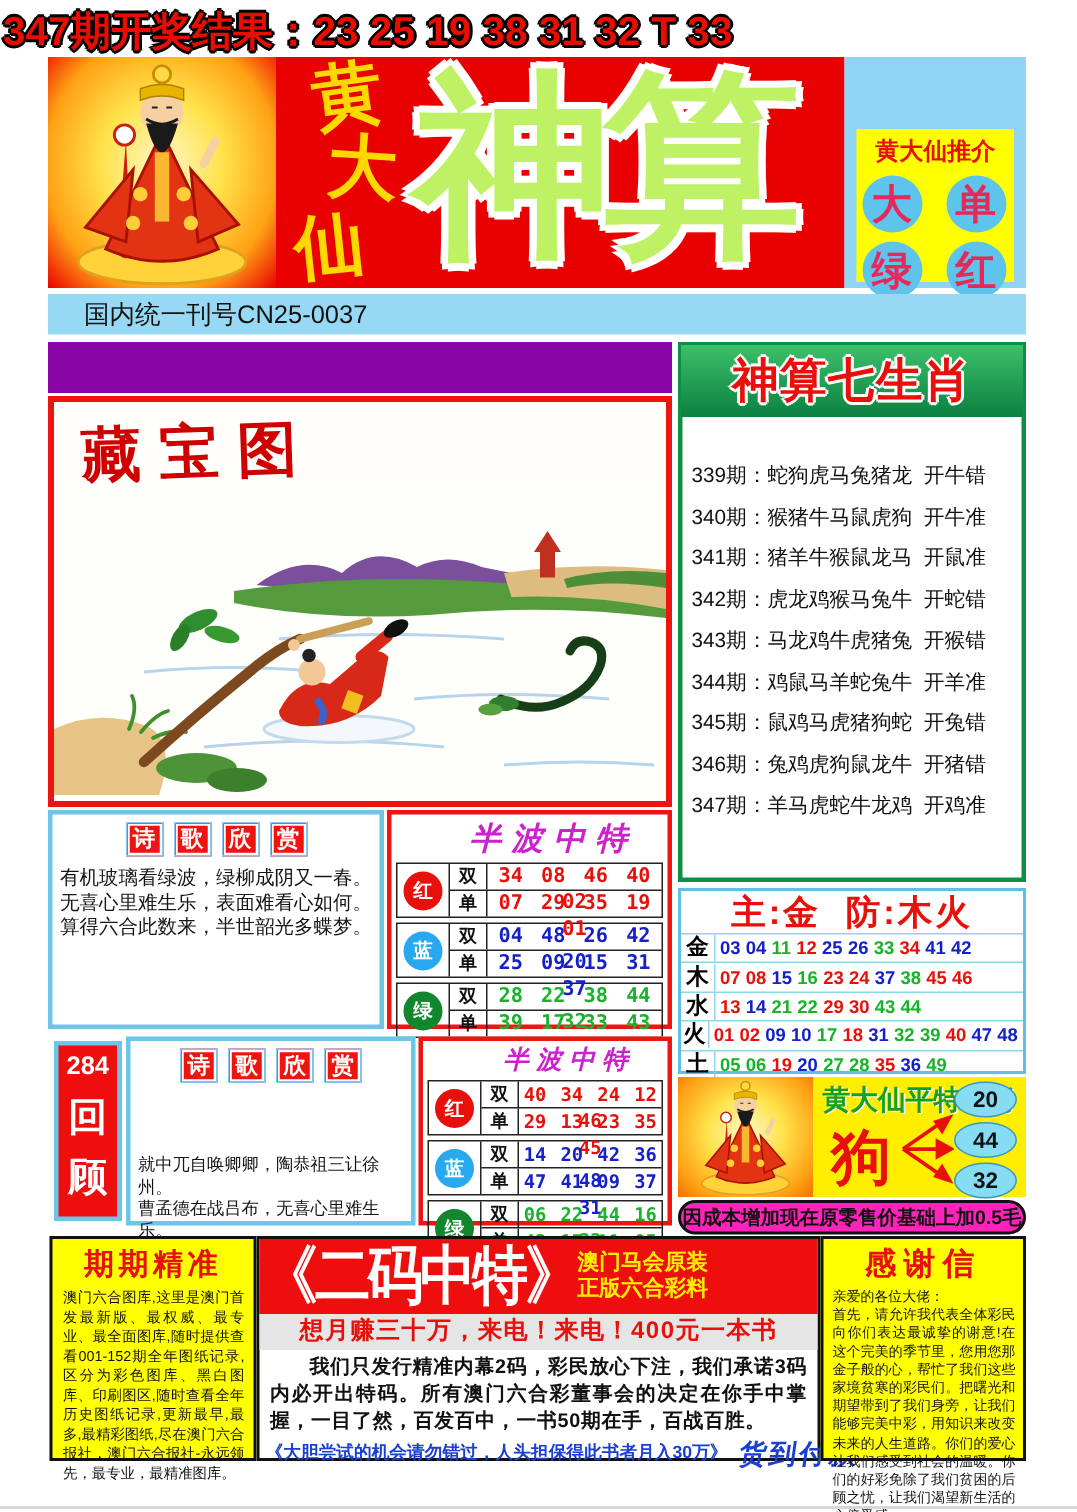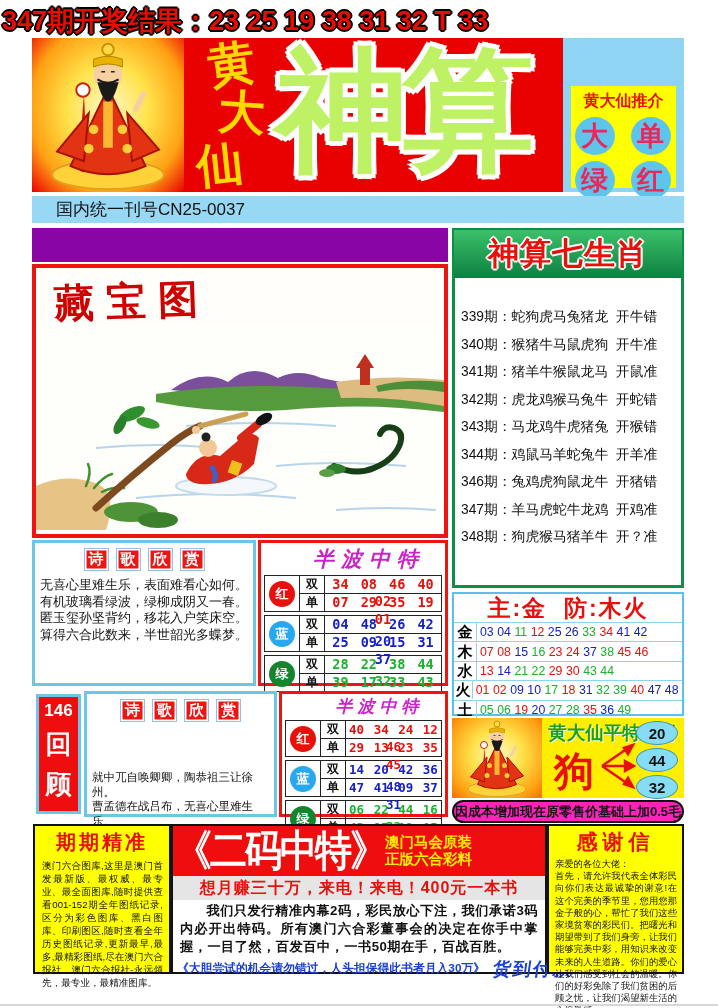--- a/index.html
+++ b/index.html
@@ -97,21 +97,21 @@
     text-shadow:2px 0 #fff,-2px 0 #fff,0 2px #fff,0 -2px #fff,1px 1px #fff,-1px -1px #fff,1px -1px #fff,-1px 1px #fff;}
   .sx-body{padding:26px 4px 0 6px;}
   .zodiac-row{font-size:13.8px;color:#111;line-height:27.5px;white-space:pre;font-weight:500;}
 
   .elements{left:452px;top:592px;width:232px;height:124px;border:2px solid #5ec0e4;background:#fff;}
   .el-title{text-align:center;color:#e8100a;font-weight:900;font-size:23px;height:28px;line-height:28px;
     letter-spacing:2px;white-space:pre;}
   .el-row{display:flex;border-top:1.5px solid #8ed4ea;height:18.4px;align-items:center;}
   .el-label{width:22px;text-align:center;font-weight:900;font-size:15px;color:#000;
     border-right:1.5px solid #8ed4ea;line-height:18px;}
-  .el-nums{flex:1;padding-left:3px;font-weight:400;font-size:12.3px;white-space:nowrap;}
+  .el-nums{flex:1;padding-left:3px;font-weight:700;font-size:12.3px;white-space:nowrap;}
   .ball-num{margin-right:3.5px;}
 
   .pingte{left:452px;top:718px;width:232px;height:80px;display:flex;}
   .pingte-deity{width:90px;height:80px;flex:0 0 90px;
     background:radial-gradient(ellipse at 50% 46%,#fff8c8 0%,#ffe24a 40%,#ffa114 78%,#f07000 100%);}
   .pingte-main{flex:1;background:#ffee00;position:relative;}
   .pingte-title{font-size:18.5px;font-weight:900;color:#17a01c;text-align:center;margin-top:2px;
     letter-spacing:0px;text-shadow:1px 1px 0 #fff;white-space:nowrap;}
   .pingte-animal{position:absolute;left:12px;top:26px;font-size:40px;font-weight:900;color:#e8100a;
     font-family:"DejaVu Serif","Liberation Serif",serif;}
@@ -253,23 +253,22 @@
 </div>
 
 <div class="abs poem1 panel-cyan">
   <div class="poem-header">
     <span class="hchar">诗</span>
     <span class="hchar">歌</span>
     <span class="hchar">欣</span>
     <span class="hchar">赏</span>
   </div>
   <div class="poem-lines">
+    <div>有机玻璃看绿波，绿柳成阴又一春。</div>
     <div>无喜心里难生乐，表面难看心如何。</div>
-    <div>有机玻璃看绿波，绿柳成阴又一春。</div>
-    <div>匿玉玺孙坚背约，移花入户笑床空。</div>
     <div>算得六合此数来，半世韶光多蝶梦。</div>
   </div>
 </div>
 
 <div class="abs banbo1 panel-red">
   <div class="banbo-title">半波中特</div>
   <div class="banbo-group">
     <div class="badge-cell">
         <span class="color-badge badge-red">红</span>
       </div>
@@ -310,21 +309,21 @@
         </div>
       <div class="banbo-row">
           <span class="oddeven">单</span>
           <span class="banbo-nums num-green">39 17 33 43 21</span>
         </div>
     </div>
   </div>
 </div>
 
 <div class="abs review">
-  <div class="review-issue">146</div>
+  <div class="review-issue">284</div>
   <div class="review-char">回</div>
   <div class="review-char">顾</div>
 </div>
 
 <div class="abs poem2 panel-cyan">
   <div class="poem-header">
     <span class="hchar">诗</span>
     <span class="hchar">歌</span>
     <span class="hchar">欣</span>
     <span class="hchar">赏</span>
@@ -391,23 +390,23 @@
   <div class="sx-header">
     <span class="sx-title">神算七生肖</span>
   </div>
   <div class="sx-body">
     <div class="zodiac-row">339期：蛇狗虎马兔猪龙  开牛错</div>
     <div class="zodiac-row">340期：猴猪牛马鼠虎狗  开牛准</div>
     <div class="zodiac-row">341期：猪羊牛猴鼠龙马  开鼠准</div>
     <div class="zodiac-row">342期：虎龙鸡猴马兔牛  开蛇错</div>
     <div class="zodiac-row">343期：马龙鸡牛虎猪兔  开猴错</div>
     <div class="zodiac-row">344期：鸡鼠马羊蛇兔牛  开羊准</div>
+    <div class="zodiac-row">345期：鼠鸡马虎猪狗蛇  开兔错</div>
     <div class="zodiac-row">346期：兔鸡虎狗鼠龙牛  开猪错</div>
     <div class="zodiac-row">347期：羊马虎蛇牛龙鸡  开鸡准</div>
-    <div class="zodiac-row">348期：狗虎猴马猪羊牛  开？准</div>
   </div>
 </div>
 
 <div class="abs elements">
   <div class="el-title">主:金  防:木火</div>
   <div class="el-row">
     <span class="el-label">金</span>
     <span class="el-nums"><span class="ball-num num-blue">03</span><span class="ball-num num-blue">04</span><span class="ball-num num-green">11</span><span class="ball-num num-red">12</span><span class="ball-num num-blue">25</span><span class="ball-num num-blue">26</span><span class="ball-num num-green">33</span><span class="ball-num num-red">34</span><span class="ball-num num-blue">41</span><span class="ball-num num-blue">42</span></span>
   </div>
   <div class="el-row">

